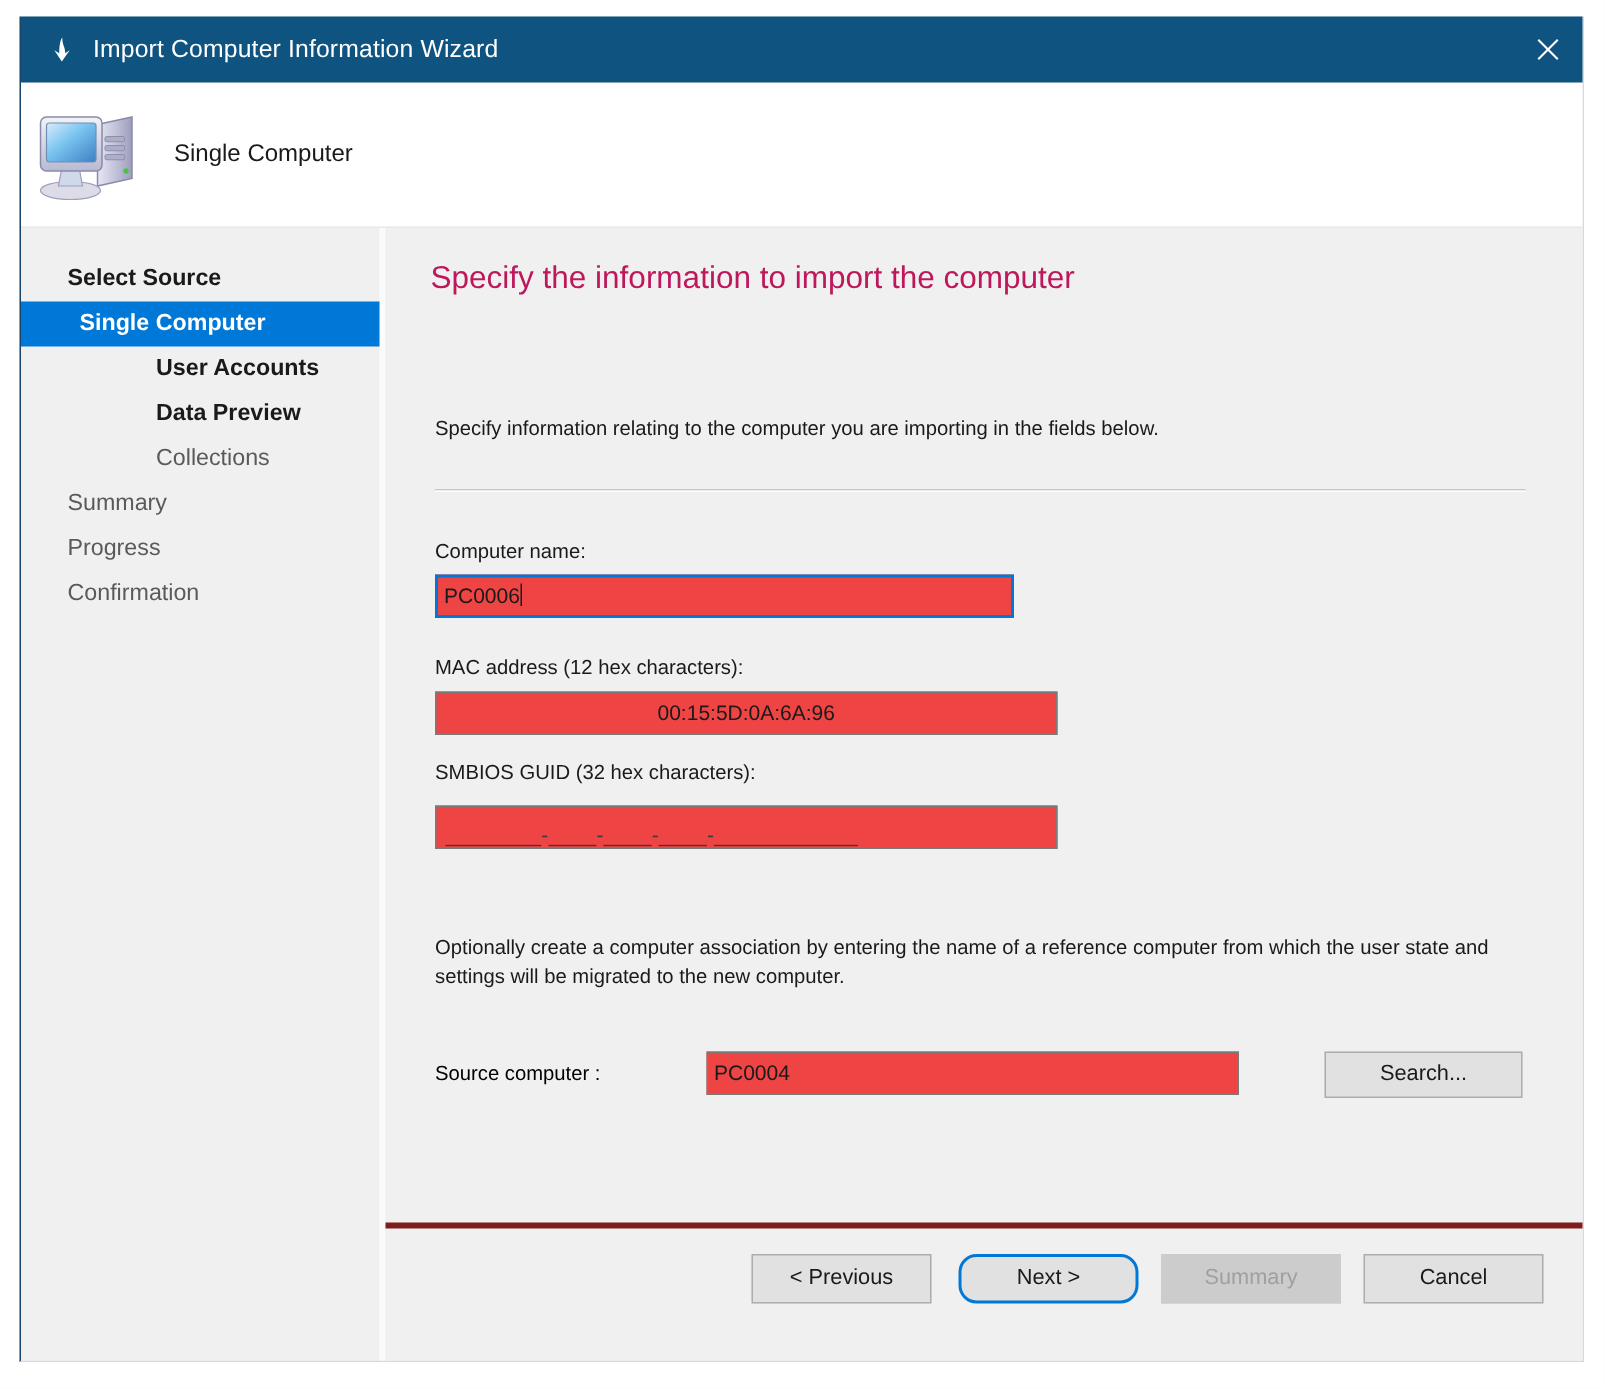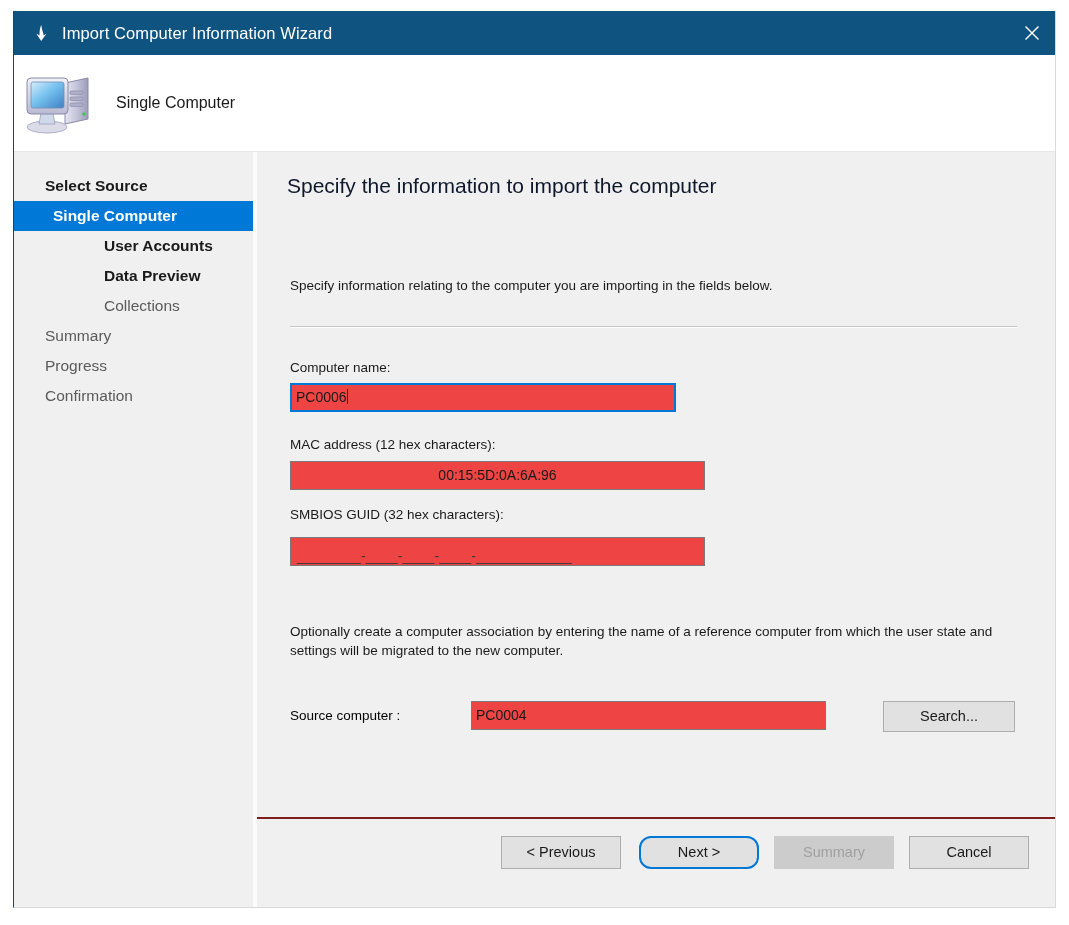--- a/index.html
+++ b/index.html
@@ -134,21 +134,21 @@
   }
   .content-inner {
     flex: 1;
     position: relative;
   }
   .page-title {
     position: absolute;
     left: 30px;
     top: 22px;
     font-size: 21px;
-    color: #0f172a;
+    color: #be185d;
     white-space: nowrap;
   }
   .intro-text {
     position: absolute;
     left: 33px;
     top: 126px;
     font-size: 13.5px;
     color: #1a1a1a;
     white-space: nowrap;
   }
@@ -244,21 +244,21 @@
     top: 549px;
     width: 132px;
     height: 31px;
     line-height: 29px;
   }
 
   
   .footer {
     height: 88px;
     flex: none;
-    border-top: 2px solid #7f1d1d;
+    border-top: 4px solid #7f1d1d;
     position: relative;
   }
   .footer-btn {
     position: absolute;
     top: 17px;
     width: 120px;
     height: 33px;
     line-height: 31px;
   }
   .fb-prev { left: 244px; }

